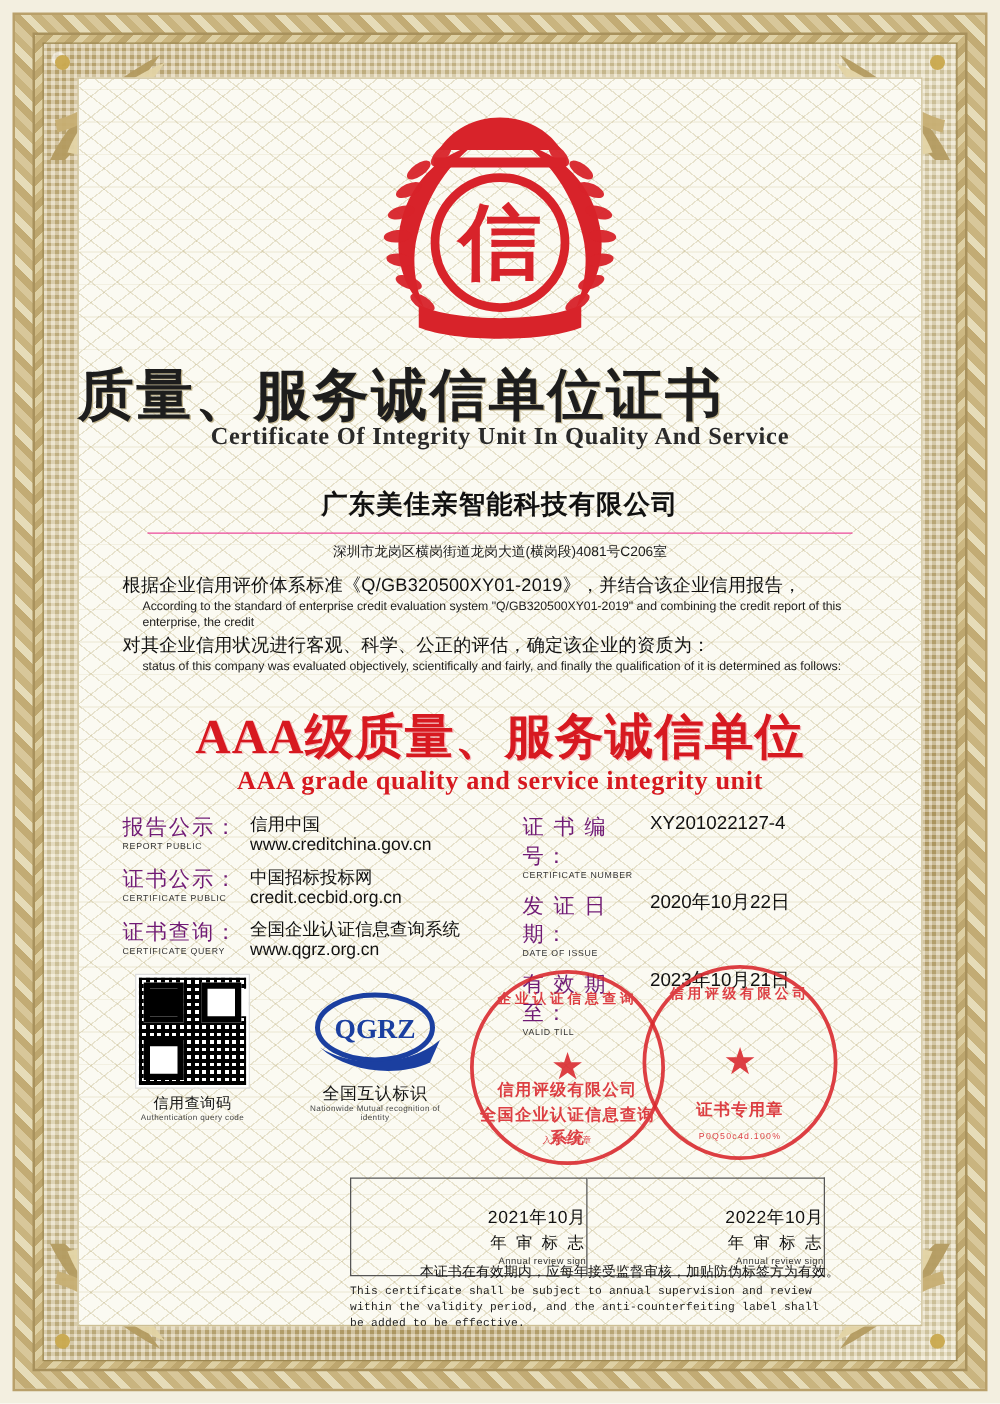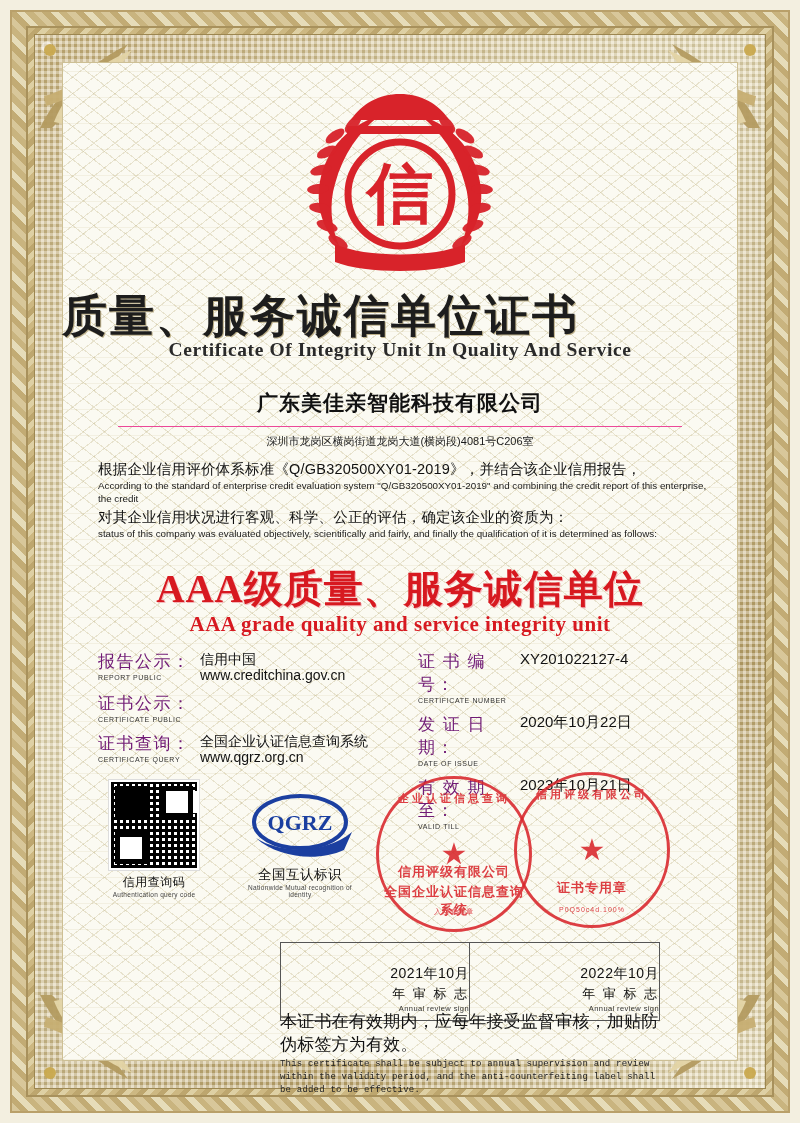--- a/index.html
+++ b/index.html
@@ -155,20 +155,21 @@
   .para .zh {
     font-size: 14.5px;
     line-height: 20px;
     letter-spacing: .2px;
   }
   .para .en {
     font-size: 9.8px;
     line-height: 13px;
     letter-spacing: 0;
     color: #1a1a1a;
+    margin-left: 16px;
   }
   .para-1 { top: 397px; }
   .para-2 { top: 445px; }
 
   .grade-zh {
     position: absolute;
     left: 0; right: 0; top: 500px;
     text-align: center;
     font-family: "Liberation Serif", serif;
     font-weight: bold;
@@ -366,23 +367,24 @@
   .rev-zh { font-size: 13px; color: #111; letter-spacing: 2px; margin-top: 2px; }
   .rev-en { font-size: 7.5px; color: #333; letter-spacing: .4px; margin-top: 1px; }
 
   .footnote {
     position: absolute;
     left: 218px;
     top: 948px;
     width: 392px;
   }
   .footnote .zh {
-    font-size: 17px;
+    font-size: 11px;
     color: #111;
     letter-spacing: .2px;
+    text-align: right;
   }
   .footnote .en {
     font-size: 9px;
     color: #222;
     line-height: 13px;
     letter-spacing: .2px;
     margin-top: 2px;
     font-family: "Liberation Mono", monospace;
   }
 </style>
@@ -519,20 +521,24 @@
             <span class="l2">信用中国</span>
             <span class="l2">www.creditchina.gov.cn</span>
           </div>
         </div>
 
         <div class="inf-row">
           <div class="inf-label">
             <span class="zh">证书公示：</span>
             <span class="en">CERTIFICATE PUBLIC</span>
           </div>
+          <div class="inf-val">
+            <span class="l2">中国招标投标网</span>
+            <span class="l2">credit.cecbid.org.cn</span>
+          </div>
         </div>
 
         <div class="inf-row">
           <div class="inf-label">
             <span class="zh">证书查询：</span>
             <span class="en">CERTIFICATE QUERY</span>
           </div>
           <div class="inf-val">
             <span class="l2">全国企业认证信息查询系统</span>
             <span class="l2">www.qgrz.org.cn</span>

